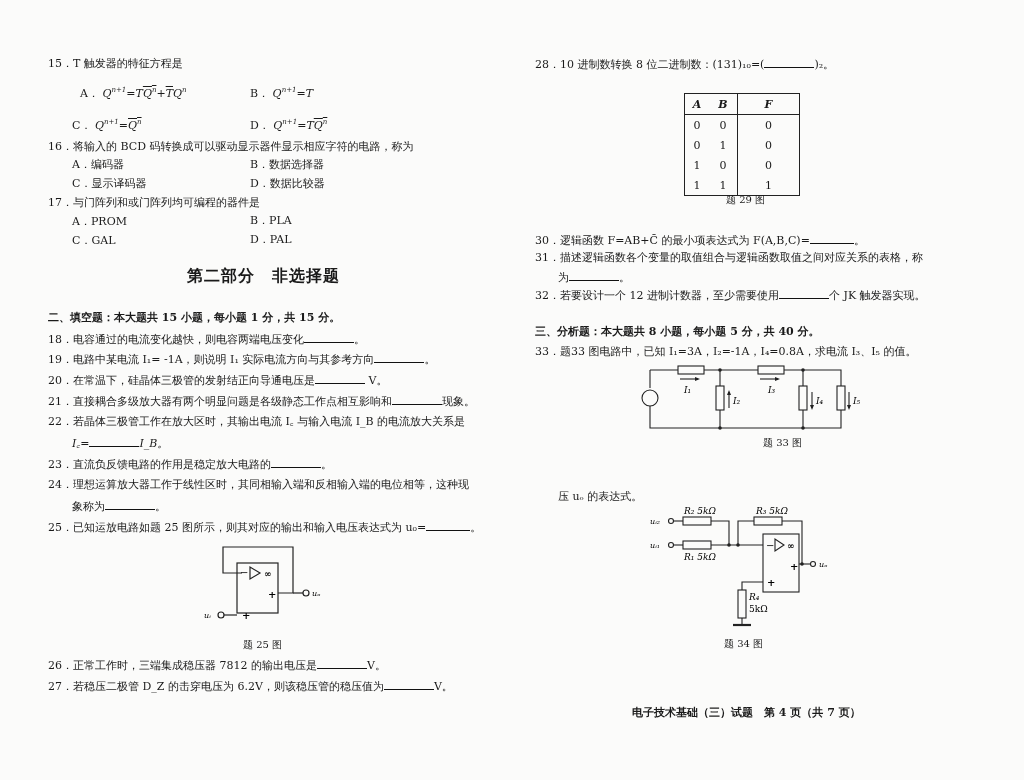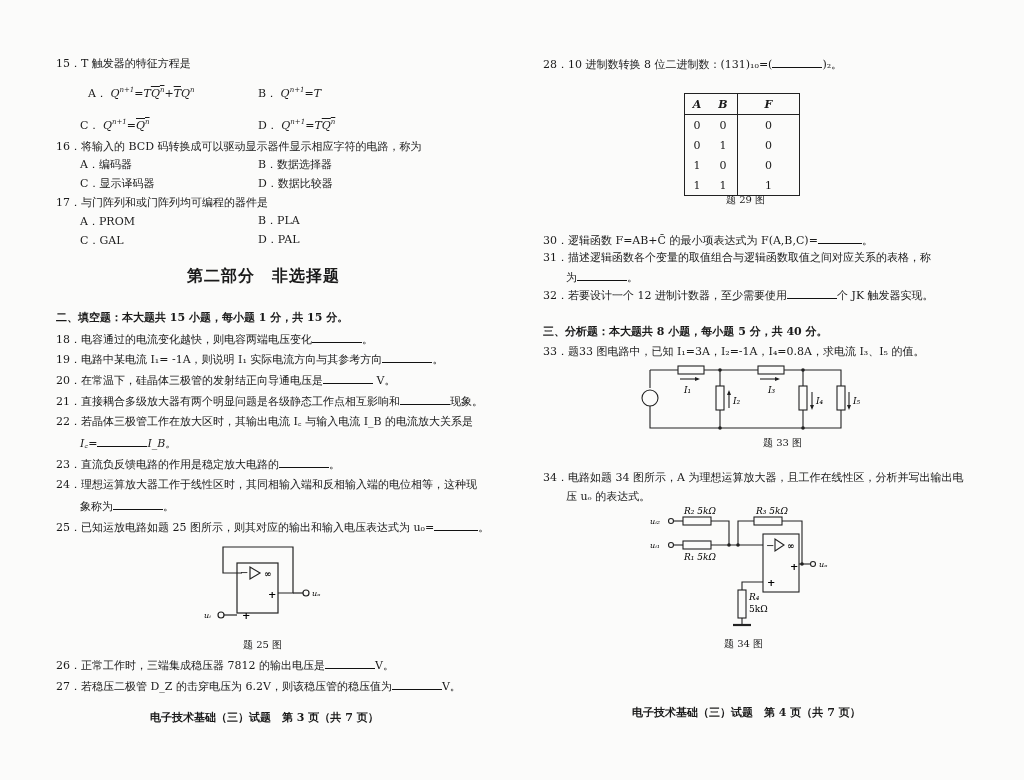--- a/index.html
+++ b/index.html
@@ -6,21 +6,21 @@
   body {
     width:1024px; height:780px; overflow:hidden; position:relative;
     background:#fbfbfa;
     font-family:"DejaVu Serif", "Liberation Serif", serif;
     color:#1a1a1a;
     font-size:11px;
   }
   .page { position:absolute; top:0; height:780px; }
   .page.left { left:0; width:512px; }
   .page.right { left:512px; width:512px; }
-  .ln { position:absolute; white-space:nowrap; font-size:11px; line-height:14px;margin-left:8px; }
+  .ln { position:absolute; white-space:nowrap; font-size:11px; line-height:14px; }
   .b { font-weight:bold; }
   .i { font-style:italic; }
   .blank { display:inline-block; border-bottom:1px solid #111; height:10px; vertical-align:baseline; }
   .ovl { text-decoration:overline; }
   sub, sup { font-size:7px; }
   .title { position:absolute; font-size:16px; font-weight:bold; letter-spacing:1px; }
   .cap { position:absolute; font-size:10px; }
   .footer { position:absolute; font-size:11px; font-weight:bold; }
   table.tt { border-collapse:collapse; position:absolute; font-size:11px; }
   table.tt td { text-align:center; height:20px; padding:0; }
@@ -112,21 +112,20 @@
   </svg>
   <div class="cap" style="left:243px;top:638px;">题 25 图</div>
 
   <div class="ln" style="left:48px;top:658px;">
     <span>26．正常工作时，三端集成稳压器 7812 的输出电压是</span><span class="blank" style="width:50px;"></span><span>V。</span>
   </div>
   <div class="ln" style="left:48px;top:679px;">
     <span>27．若稳压二极管 D_Z 的击穿电压为 6.2V，则该稳压管的稳压值为</span><span class="blank" style="width:50px;"></span><span>V。</span>
   </div>
 
-  <div class="footer" style="left:150px;top:710px;">电子技术基础（三）试题　第 3 页（共 7 页）</div>
 </div>
 
 <div class="page right">
 
   <div class="ln" style="left:23px;top:57px;">
     <span>28．10 进制数转换 8 位二进制数：(131)₁₀=(</span><span class="blank" style="width:50px;"></span><span>)₂。</span>
   </div>
 
   <table class="tt" style="left:172px;top:93px;width:116px;border:1.5px solid #222;">
     <tbody>
@@ -204,21 +203,20 @@
         <circle cx="163" cy="66" r="1.8"></circle>
     </g>
     <text x="44" y="31" font-size="9" font-style="italic">I₁</text>
     <text x="93" y="42" font-size="9" font-style="italic">I₂</text>
     <text x="128" y="31" font-size="9" font-style="italic">I₃</text>
     <text x="176" y="42" font-size="9" font-style="italic">I₄</text>
     <text x="213" y="42" font-size="9" font-style="italic">I₅</text>
   </svg>
   <div class="cap" style="left:211px;top:436px;margin-left:40px;">题 33 图</div>
 
-  <div class="ln" style="left:23px;top:471px;">34．电路如题 34 图所示，A 为理想运算放大器，且工作在线性区，分析并写出输出电</div>
   <div class="ln" style="left:46px;top:490px;">压 uₒ 的表达式。</div>
 
   <svg width="210" height="130" style="left:128px;top:502px;">
     <g stroke="#222" stroke-width="1.1" fill="none">
       <circle cx="31" cy="19" r="2.5"></circle>
       <line x1="34" y1="19" x2="43" y2="19"></line>
       <rect x="43" y="15" width="28" height="8" fill="#fbfbfa"></rect>
       <polyline points="71,19 89,19 89,43"></polyline>
       <circle cx="31" cy="43" r="2.5"></circle>
       <line x1="34" y1="43" x2="43" y2="43"></line>

